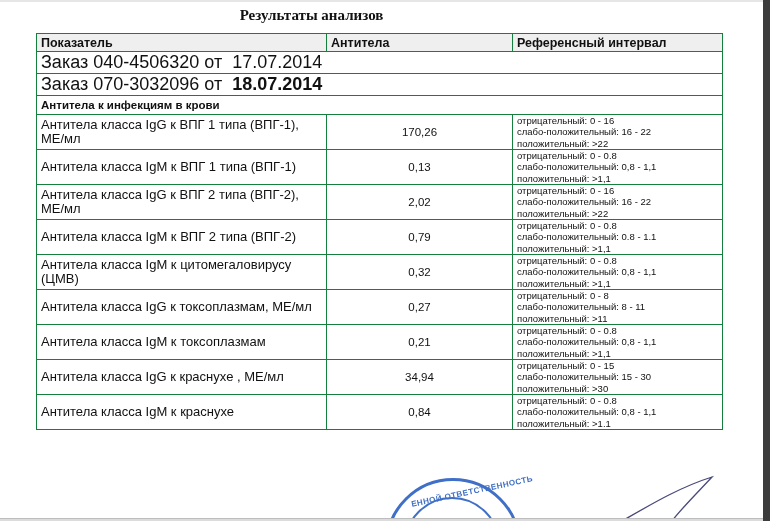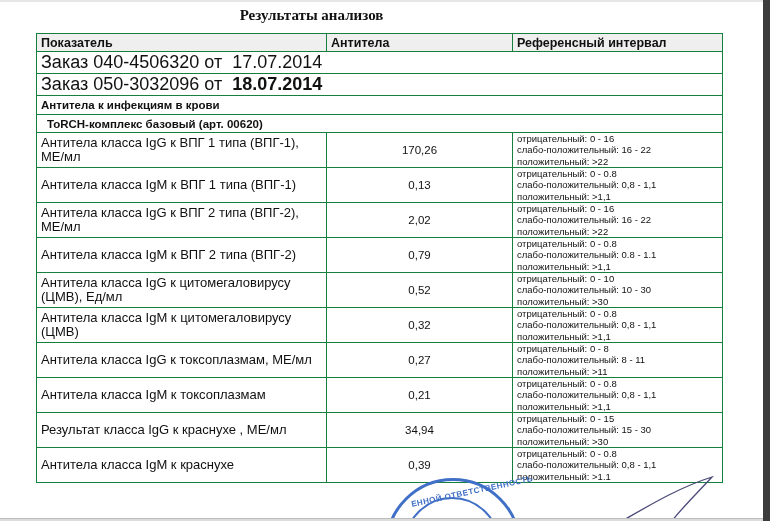--- a/index.html
+++ b/index.html
@@ -69,28 +69,25 @@
     </tr>
   </thead>
   <tbody id="tbody">
     <tr class="info">
       <td colspan="3">
         <span>Заказ</span>&nbsp;<span>040-4506320</span>&nbsp;<span>от</span>&nbsp;&nbsp;<span>17.07.2014</span>
       </td>
     </tr>
     <tr class="info">
       <td colspan="3">
-        <span>Заказ</span>&nbsp;<span>050-3032096</span>&nbsp;<span>от</span>&nbsp;&nbsp;<b>18.07.2014</b>
+        <span>Заказ</span>&nbsp;<span>070-3032096</span>&nbsp;<span>от</span>&nbsp;&nbsp;<b>18.07.2014</b>
       </td>
     </tr>
     <tr class="group">
       <td colspan="3">Антитела к инфекциям в крови</td>
-    </tr>
-    <tr class="sub">
-      <td colspan="3">ToRCH-комплекс базовый (арт. 00620)</td>
     </tr>
   <tr class="data">
         <td class="name">Антитела класса IgG  к ВПГ 1 типа (ВПГ-1), МЕ/мл</td>
         <td class="val bold">170,26</td>
         <td class="ref">
           <div>отрицательный: 0 - 16</div>
           <div>слабо-положительный:  16 - 22</div>
           <div>положительный:  &gt;22</div>
         </td>
       </tr>
@@ -115,29 +112,20 @@
       <tr class="data">
         <td class="name">Антитела класса IgM  к ВПГ 2 типа (ВПГ-2)</td>
         <td class="val">0,79</td>
         <td class="ref">
           <div>отрицательный: 0 - 0.8</div>
           <div>слабо-положительный:  0.8 - 1.1</div>
           <div>положительный:  &gt;1,1</div>
         </td>
       </tr>
       <tr class="data">
-        <td class="name">Антитела класса IgG к цитомегаловирусу (ЦМВ), Ед/мл</td>
-        <td class="val">0,52</td>
-        <td class="ref">
-          <div>отрицательный: 0 - 10</div>
-          <div>слабо-положительный:  10 - 30</div>
-          <div>положительный:  &gt;30</div>
-        </td>
-      </tr>
-      <tr class="data">
         <td class="name">Антитела класса IgM к цитомегаловирусу (ЦМВ)</td>
         <td class="val">0,32</td>
         <td class="ref">
           <div>отрицательный: 0 - 0.8</div>
           <div>слабо-положительный:  0,8 - 1,1</div>
           <div>положительный:  &gt;1,1</div>
         </td>
       </tr>
       <tr class="data">
         <td class="name">Антитела класса IgG к токсоплазмам, МЕ/мл</td>
@@ -151,31 +139,31 @@
       <tr class="data">
         <td class="name">Антитела класса IgM к токсоплазмам</td>
         <td class="val">0,21</td>
         <td class="ref">
           <div>отрицательный: 0 - 0.8</div>
           <div>слабо-положительный:  0,8 - 1,1</div>
           <div>положительный:  &gt;1,1</div>
         </td>
       </tr>
       <tr class="data">
-        <td class="name">Результат класса IgG к краснухе , МЕ/мл</td>
+        <td class="name">Антитела класса IgG к краснухе , МЕ/мл</td>
         <td class="val bold">34,94</td>
         <td class="ref">
           <div>отрицательный: 0 - 15</div>
           <div>слабо-положительный: 15 - 30</div>
           <div>положительный:  &gt;30</div>
         </td>
       </tr>
       <tr class="data">
         <td class="name">Антитела класса IgM к краснухе</td>
-        <td class="val">0,39</td>
+        <td class="val">0,84</td>
         <td class="ref">
           <div>отрицательный: 0 - 0.8</div>
           <div>слабо-положительный:  0,8 - 1,1</div>
           <div>положительный:  &gt;1.1</div>
         </td>
       </tr>
     </tbody>
 </table>
 
 <div class="stamp">

